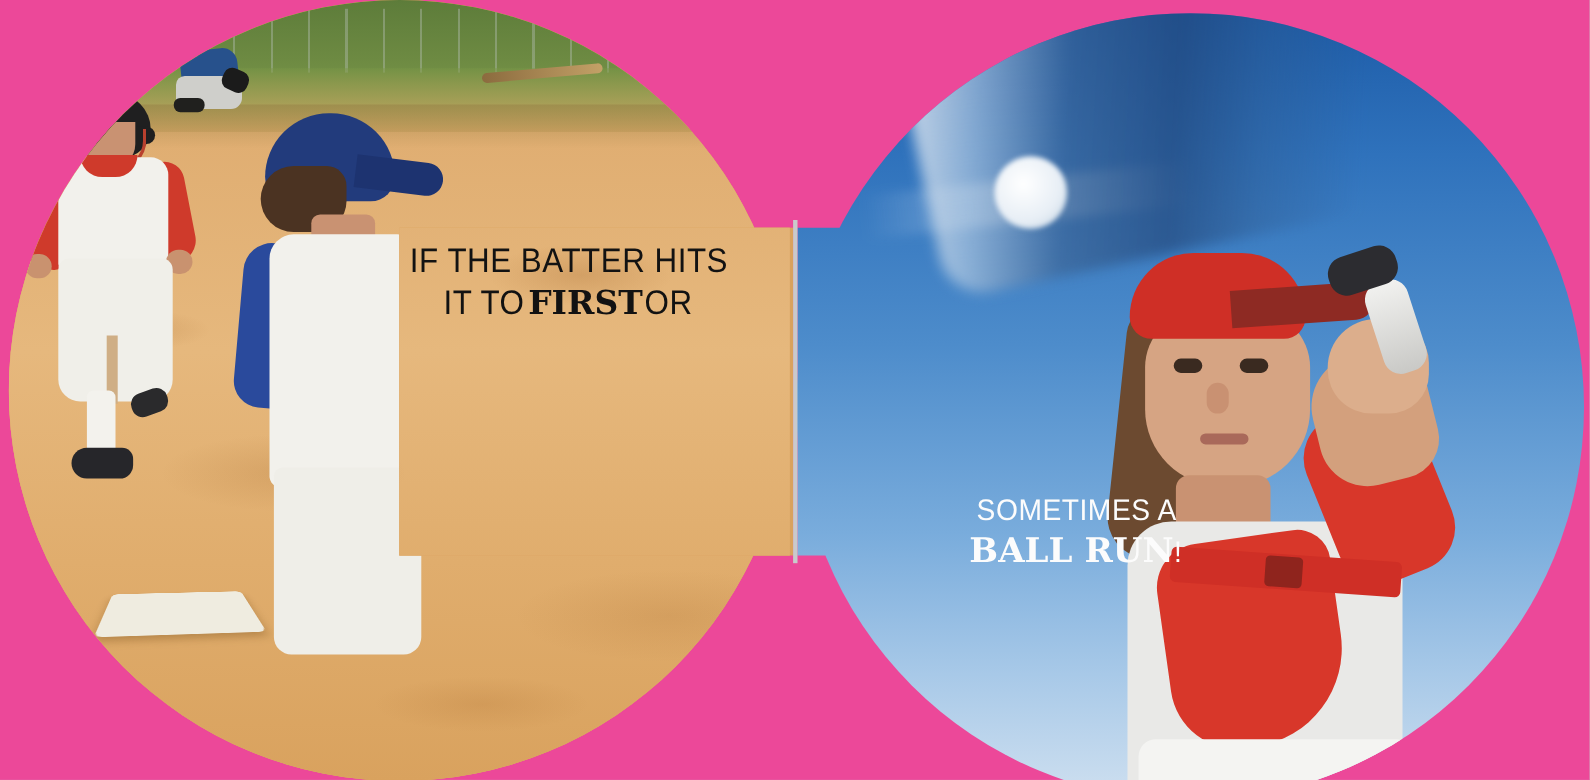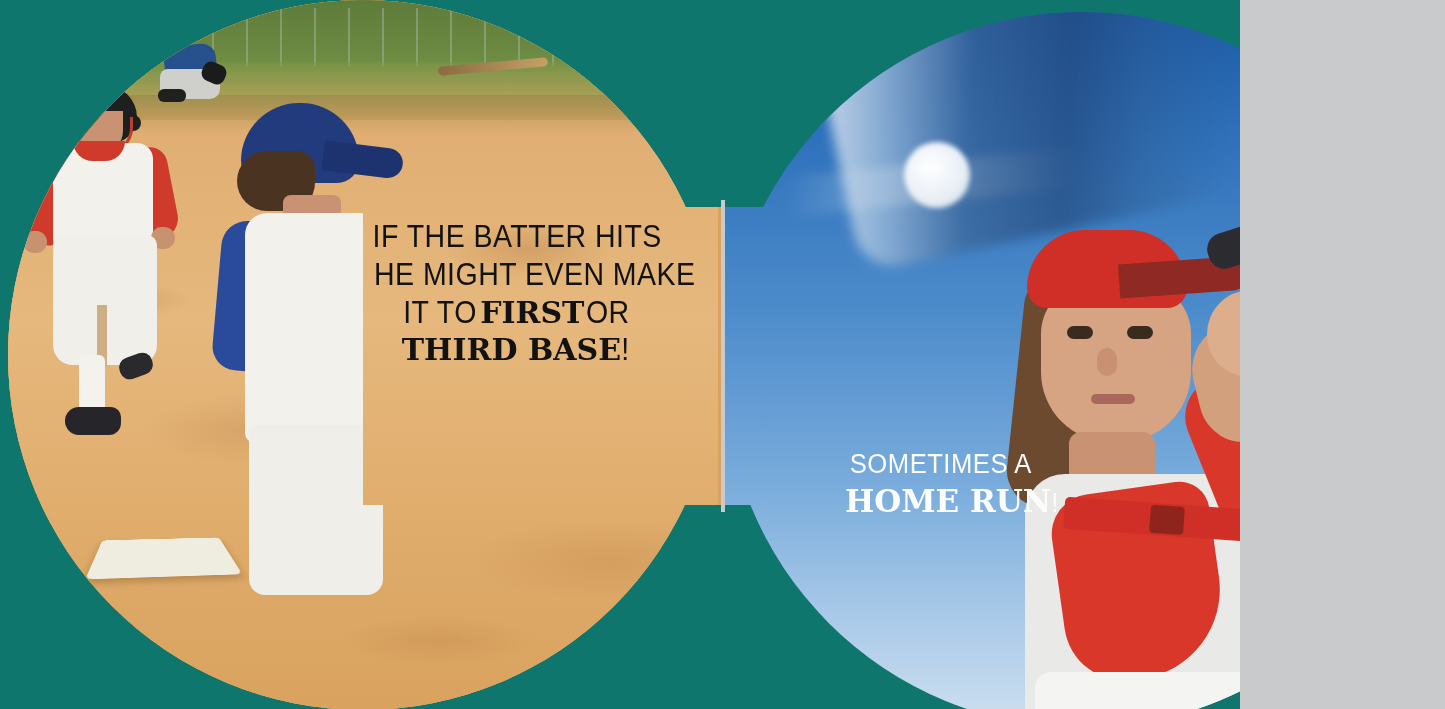--- a/index.html
+++ b/index.html
@@ -3,21 +3,21 @@
 <meta charset="utf-8">
 <title>Baseball Book Spread</title>
 <style>
   html,body{margin:0;padding:0;}
   body{
     width:1445px;height:709px;
     background:#c9cacb;
     font-family:"Liberation Sans",sans-serif;
     overflow:hidden;
   }
-  #page{position:relative;width:1240px;height:709px;overflow:hidden;background:#0f766e;}
+  #page{position:relative;width:1445px;height:709px;overflow:hidden;background:#ec4899;}
   .left-shape{
     position:absolute;left:8px;top:0px;width:710px;height:710px;
   }
   .left-circle{
     position:absolute;left:0;top:0;width:710px;height:710px;
     border-radius:50%;
     overflow:hidden;
     background:#d9a25e;
   }
   .left-tab{
@@ -156,21 +156,21 @@
   .batter .fist{position:absolute;left:208px;top:88px;width:92px;height:86px;background:#dcae8c;border-radius:44px 40px 36px 40px;}
   .batter .grip{position:absolute;left:250px;top:52px;width:40px;height:86px;background:linear-gradient(180deg,#f2f2f0,#c9c9c6);border-radius:16px;transform:rotate(-18deg);}
   .batter .knob{position:absolute;left:208px;top:26px;width:64px;height:36px;background:#2c2c30;border-radius:16px;transform:rotate(-18deg);}
   .batter .pants{position:absolute;left:36px;top:470px;width:250px;height:250px;background:#f4f4f2;border-radius:16px;}
   .belt{position:absolute;left:340px;top:492px;width:210px;height:32px;background:#cf2f26;border-radius:5px;transform:rotate(4deg);}
   .belt:after{content:"";position:absolute;left:86px;top:2px;width:34px;height:28px;background:#8f241d;border-radius:4px;}
 
   
   .right-text{
     position:absolute;left:845px;top:448px;width:230px;
-    text-align:left;color:#fcfcfc;
+    text-align:right;color:#fcfcfc;
     font-size:27px;line-height:1.25;letter-spacing:.5px;
   }
   .right-text .ln{display:block;white-space:nowrap;}
   .right-text .thin{font-weight:400;display:inline-block;transform:scaleX(.95);}
   .right-text b{font-family:"DejaVu Serif",serif;font-weight:700;font-size:31px;letter-spacing:0px;}
 
   
   .seam{position:absolute;left:721px;top:200px;width:4px;height:312px;background:#c9cacb;z-index:9;}
 </style>
 </head>
@@ -229,23 +229,21 @@
     <div class="left-tab">
       <div class="photo-left" style="left:-355px;top:-207px;">
         
         
       </div>
     </div>
   </div>
 
   <div class="left-text">
     <span class="ln"><span class="thin">IF THE BATTER HITS</span></span>
-    <span class="ln"><span class="thin">HE MIGHT EVEN MAKE</span></span>
     <span class="ln"><span class="thin">IT TO </span><b>FIRST</b><span class="thin"> OR</span></span>
-    <span class="ln"><b>THIRD BASE</b><span class="thin">!</span></span>
   </div>
 
   <div class="right-shape">
 
     <div class="right-tab">
       <div class="photo-right" style="left:-1px;top:-195px;">
         <div class="blur-bat"></div>
       </div>
     </div>
 
@@ -275,16 +273,16 @@
         </div>
         <div class="belt"></div>
       </div>
     </div>
   </div>
 
   <div class="seam"></div>
 
   <div class="right-text">
     <span class="ln"><span class="thin">SOMETIMES A</span></span>
-    <span class="ln"><b>HOME RUN</b><span class="thin">!</span></span>
+    <span class="ln"><b>BALL RUN</b><span class="thin">!</span></span>
   </div>
 
 </div>
 
 </body></html>

